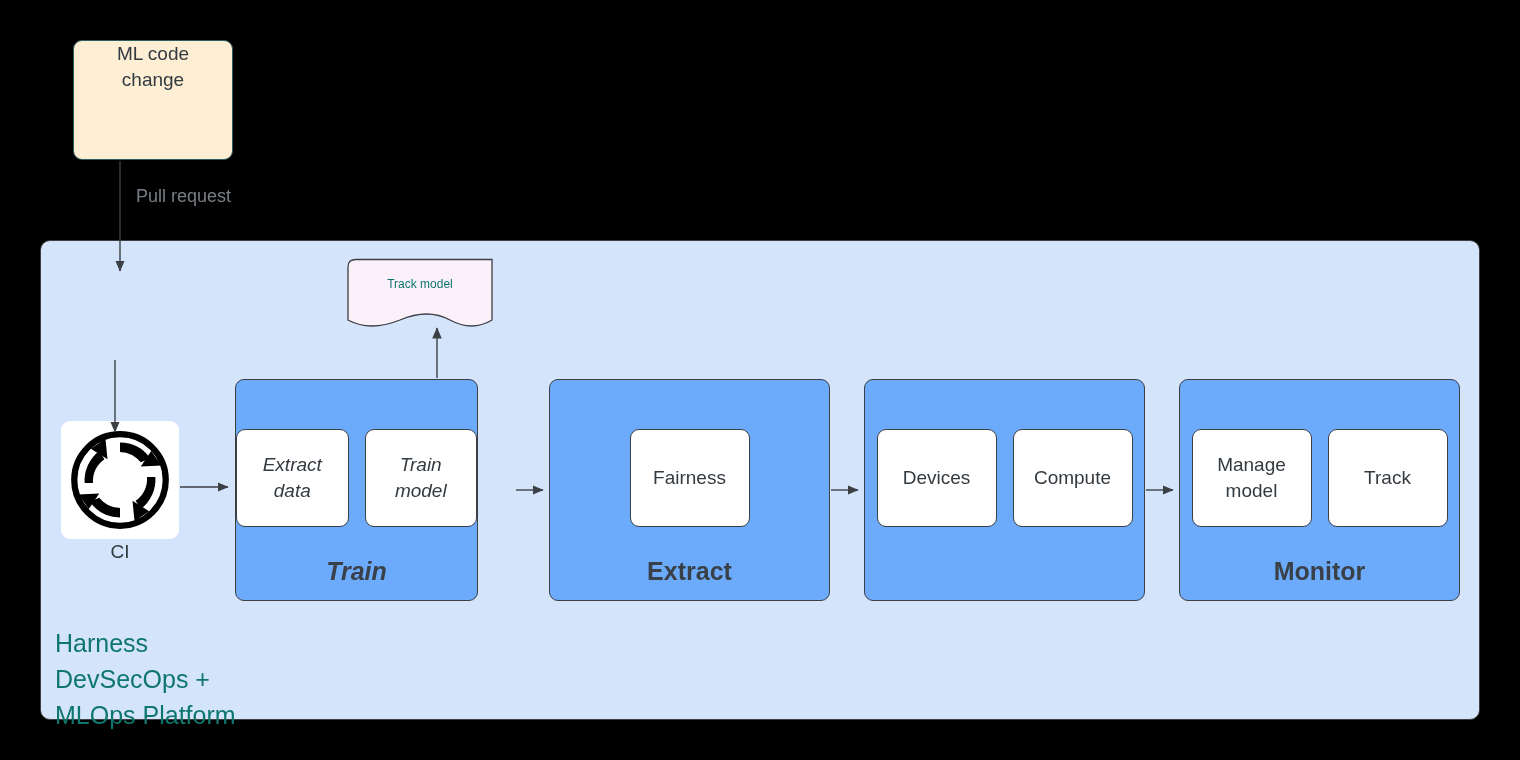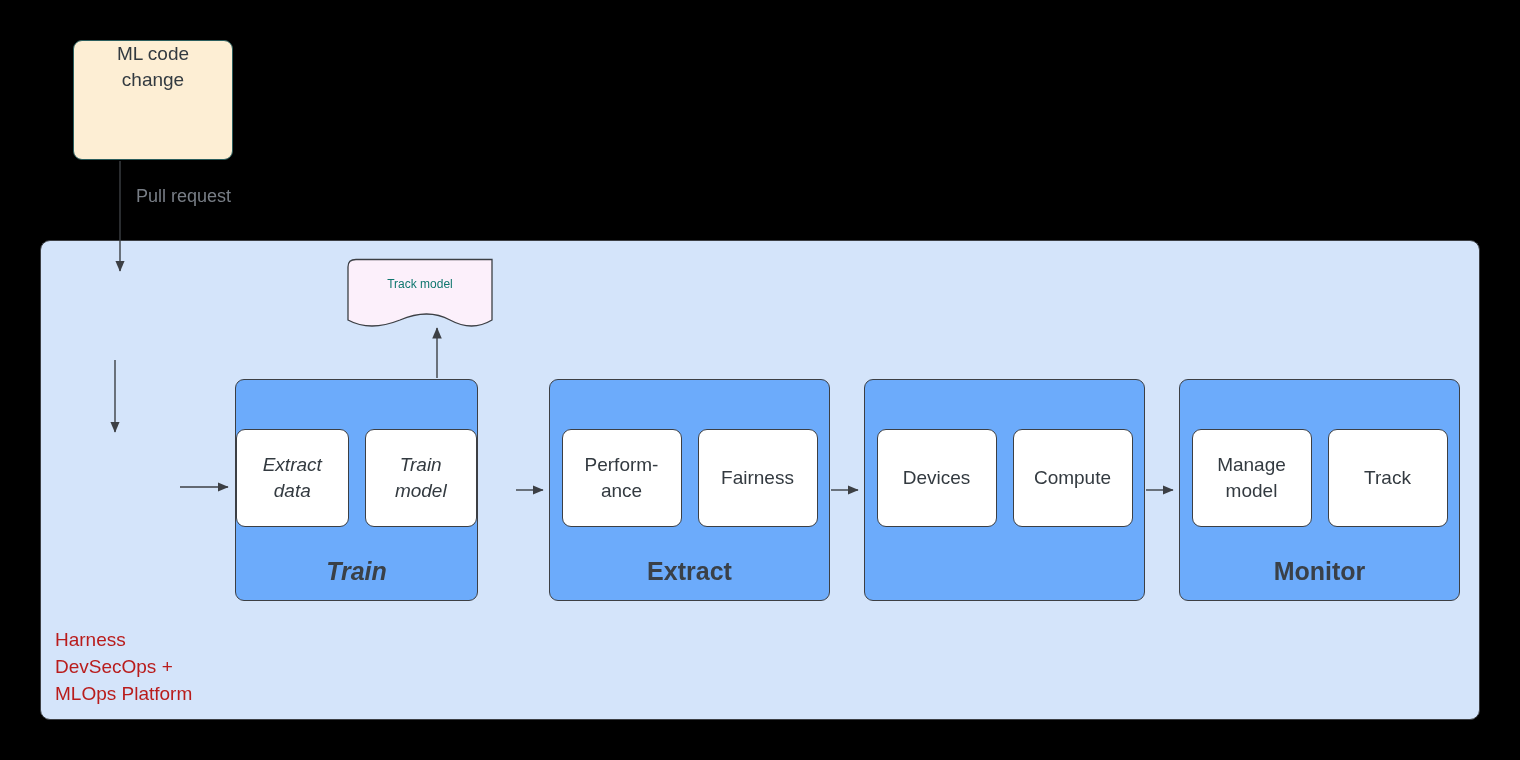--- a/index.html
+++ b/index.html
@@ -58,22 +58,22 @@
     left: 40px; top: 240px;
     width: 1440px; height: 480px;
     background: #d4e4fa;
     border: 1.4px solid #3c3f44;
     border-radius: 10px;
     box-sizing: border-box;
   }
   .platform-caption {
     position: absolute;
     left: 14px; top: 385px;
-    font-size: 19px;
-    color: #b91c1c;
+    font-size: 25px;
+    color: #0f766e;
     line-height: 1.43;
     white-space: pre-line;
   }
 
   
   .scm-wrap {
     position: absolute;
     left: 50px; top: 268px;
     width: 145px; height: 92px;
   }
@@ -209,20 +209,40 @@
 
   <div class="pull-label">Pull request</div>
 
   <div class="platform">
     <div class="platform-caption">Harness
 DevSecOps +
 MLOps Platform</div>
   </div>
 
 
+  <div class="ci-wrap">
+    <div class="ci-tile">
+      <svg width="104" height="104" viewBox="0 0 100 100">
+        <circle cx="50" cy="50" r="44" fill="none" stroke="#000" stroke-width="6"></circle>
+        <g fill="#000">
+
+          <path d="M50,14 A36,36 0 0 1 79,29 L70,33 A27,27 0 0 0 50,23 Z"></path>
+          <path d="M84,47 A36,36 0 0 1 70,78 L65,70 A27,27 0 0 0 76,47 Z"></path>
+          <path d="M50,86 A36,36 0 0 1 21,71 L30,67 A27,27 0 0 0 50,77 Z"></path>
+          <path d="M16,53 A36,36 0 0 1 30,22 L35,30 A27,27 0 0 0 24,53 Z"></path>
+
+          <polygon points="80,22 90,36 70,37"></polygon>
+          <polygon points="78,80 64,90 62,70"></polygon>
+          <polygon points="20,78 10,64 30,63"></polygon>
+          <polygon points="22,20 36,10 38,30"></polygon>
+        </g>
+      </svg>
+    </div>
+    <div class="ci-caption">CI</div>
+  </div>
 
   <div class="trackdoc">
     <svg width="160" height="78" viewBox="0 0 160 78" style="position:absolute;left:0;top:0;">
       <path d="M8,9 Q8,1.5 16,1.5 L152,1.5 L152,62
                Q132,74 110,62
                Q88,50 60,62
                Q30,74 8,62 Z" fill="#fcf0fb" stroke="#3c3f44" stroke-width="1.3"></path>
     </svg>
     <div class="trackdoc-label">Track model</div>
   </div>
@@ -232,22 +252,20 @@
       <div class="stage-card">Extract
 data</div>
       <div class="stage-card">Train
 model</div>
     </div>
     <div class="stage-title">Train</div>
   </div>
 
   <div class="stage" style="left:549px; width:281px;">
     <div class="stage-inner-row">
-      <div class="stage-card">Perform-
-ance</div>
       <div class="stage-card">Fairness</div>
     </div>
     <div class="stage-title">Extract</div>
   </div>
 
   <div class="stage" style="left:864px; width:281px;padding-left:8px;">
     <div class="stage-inner-row">
       <div class="stage-card">Devices</div>
       <div class="stage-card">Compute</div>
     </div>

